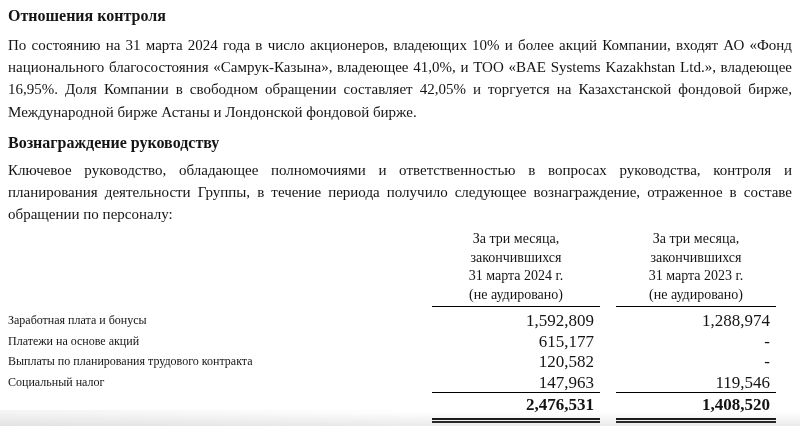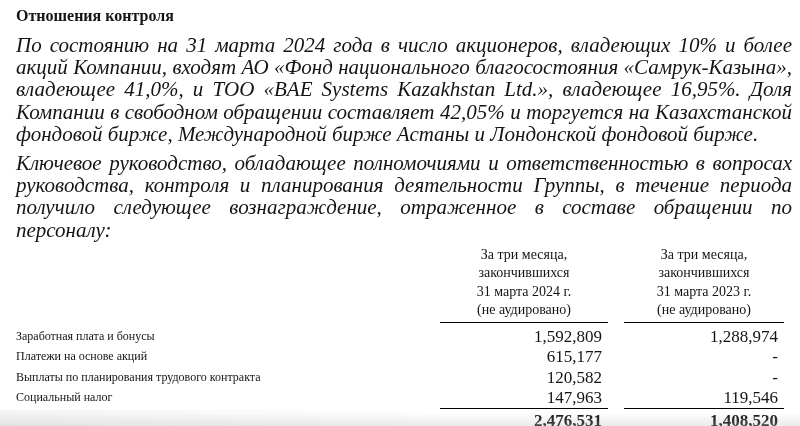--- a/index.html
+++ b/index.html
@@ -6,34 +6,33 @@
   html, body { background: #ffffff; }
   body {
     width: 800px; height: 426px;
     font-family: "Liberation Serif", "DejaVu Serif", serif;
     color: #141414;
     overflow: hidden;
     position: relative;
   }
   .page {
     width: 800px; height: 426px;
-    padding: 6px 8px 0 16px;
+    padding: 6px 8px 0 8px;
     position: relative;
   }
   .heading {
     font-size: 16px;
     font-weight: bold;
     line-height: 19px;
   }
   .para {
-    font-size: 21px;
+    font-size: 15px;
     line-height: 22.2px;
     text-align: justify;
     margin-top: 9px;
-    font-style: italic;
   }
   .heading.second { margin-top: 10px; }
   .para.second { margin-top: 7px; }
 
   
   .rem-table { margin-top: 5px; }
   .trow {
     display: grid;
     grid-template-columns: 424px 168px 16px 160px;
     align-items: end;
@@ -82,20 +81,21 @@
 </style>
 </head>
 <body>
 
 <div class="page">
 
   <div class="heading">Отношения контроля</div>
 
   <p class="para">По состоянию на 31 марта 2024 года в число акционеров, владеющих 10% и более акций Компании, входят АО «Фонд национального благосостояния «Самрук-Казына», владеющее 41,0%, и ТОО «BAE Systems Kazakhstan Ltd.», владеющее 16,95%. Доля Компании в свободном обращении составляет 42,05% и торгуется на Казахстанской фондовой бирже, Международной бирже Астаны и Лондонской фондовой бирже.</p>
 
+  <div class="heading second">Вознаграждение руководству</div>
 
   <p class="para second">Ключевое руководство, обладающее полномочиями и ответственностью в вопросах руководства, контроля и планирования деятельности Группы, в течение периода получило следующее вознаграждение, отраженное в составе обращении по персоналу:</p>
 
   <div class="rem-table">
 
     <div class="trow">
       <div class="lbl"></div>
       <div class="hcell">За три месяца,
 закончившихся
 31 марта 2024 г.

